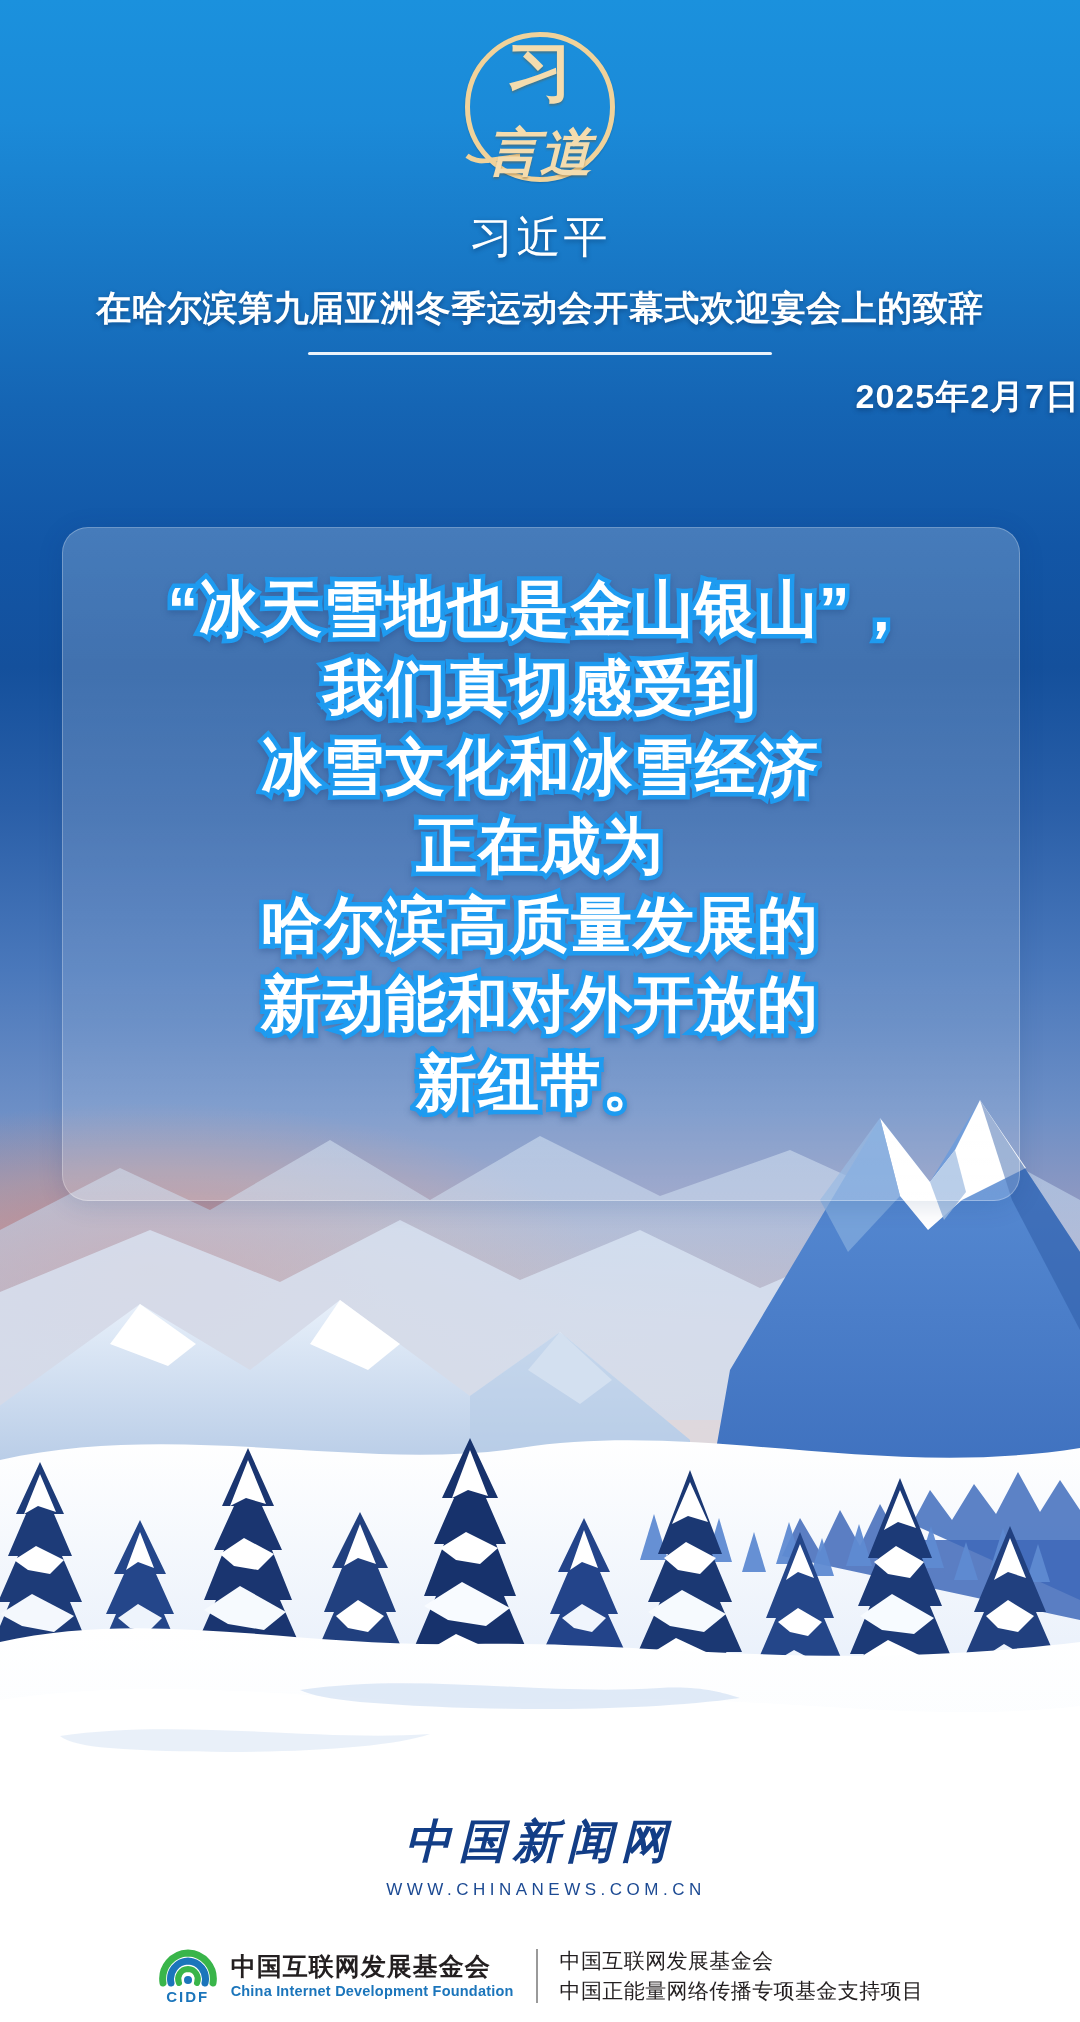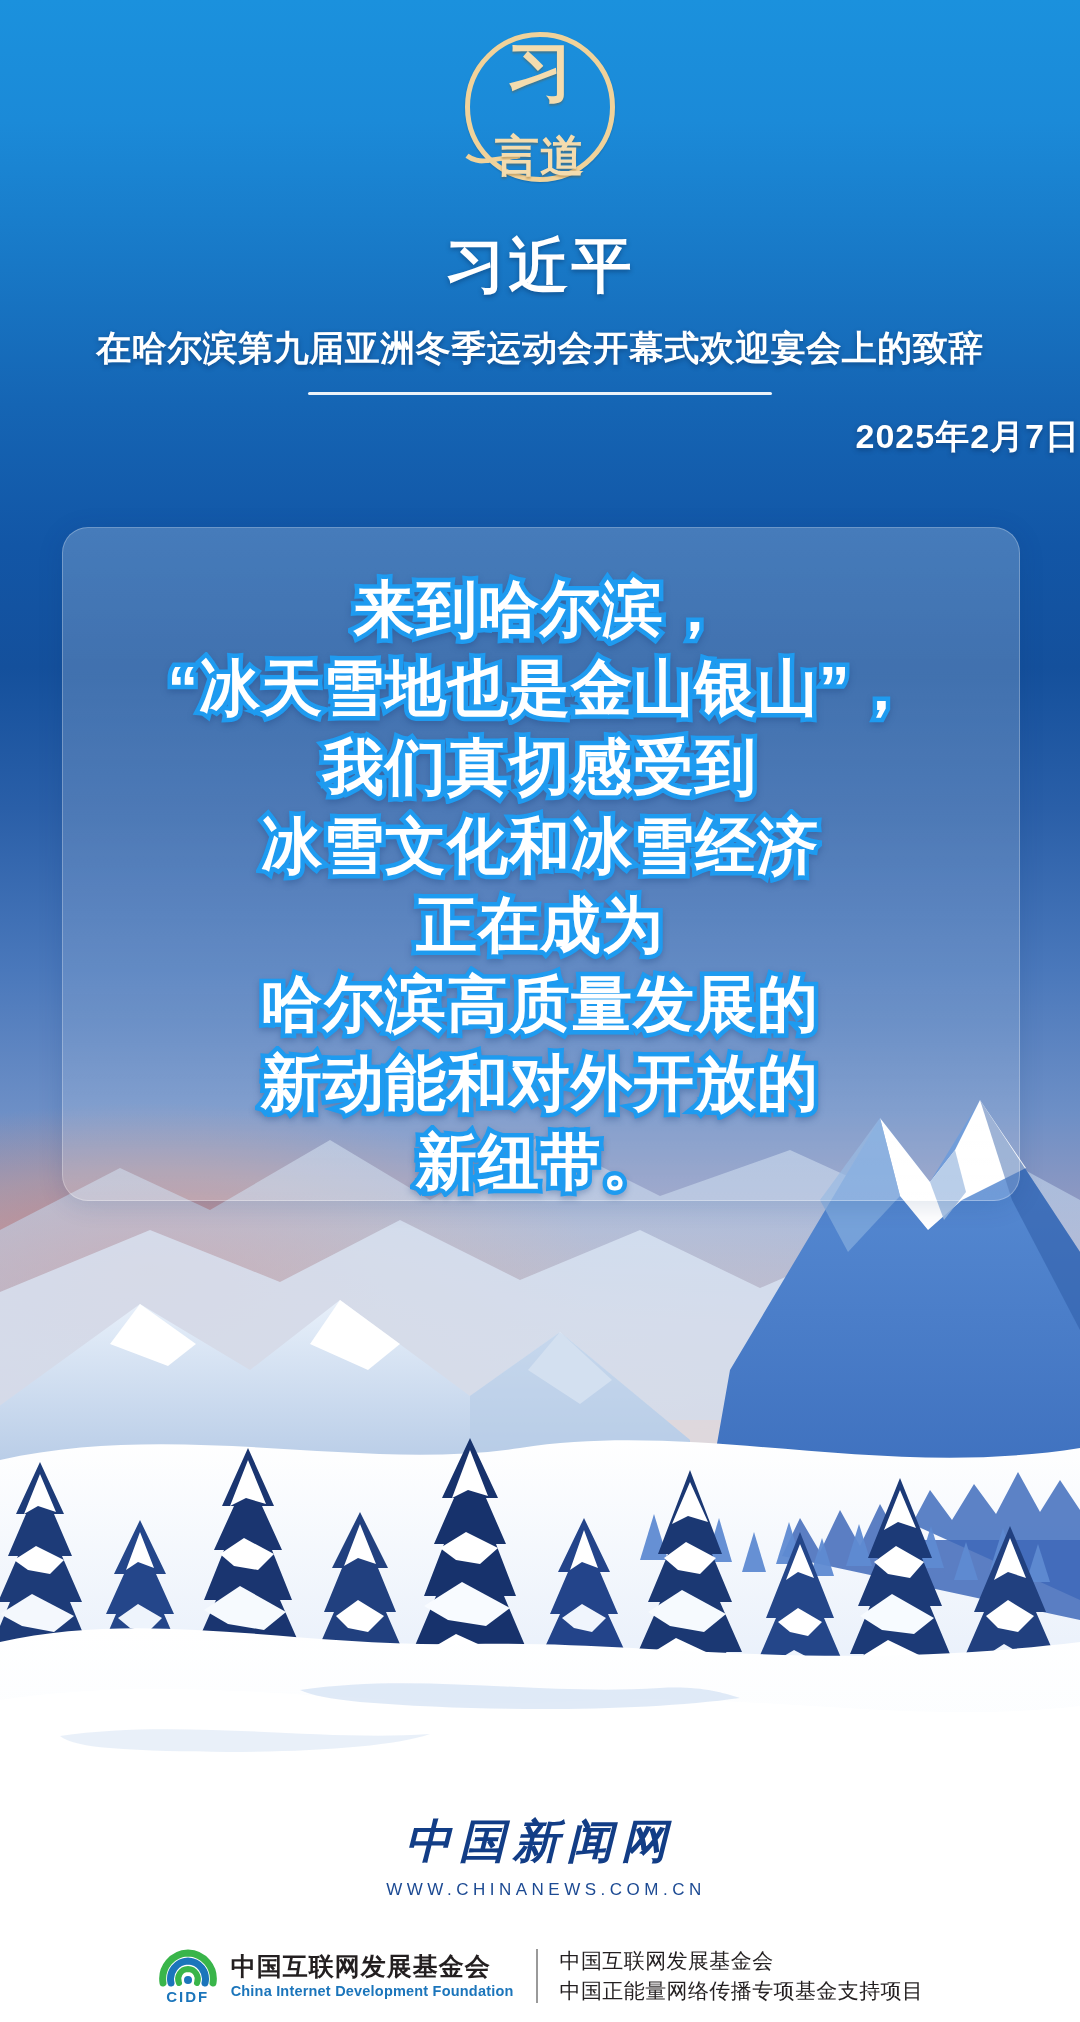--- a/index.html
+++ b/index.html
@@ -90,31 +90,32 @@
     font-size: 66px;
     line-height: 1;
     color: #f4dcae;
     font-weight: 700;
     text-shadow: 0 2px 2px rgba(120,80,20,0.35);
   }
   .seal .glyph-bottom {
     position: absolute;
     left: 0; right: 0;
     bottom: 4px;
-    font-size: 44px;
+    font-size: 52px;
     line-height: 1;
     color: #f4dcae;
     font-weight: 700;
     letter-spacing: 1px;
     text-shadow: 0 2px 2px rgba(120,80,20,0.35);
+    font-style: italic;
   }
   .speaker-name {
-    margin-top: 44px;
-    font-size: 60px;
-    font-weight: 700;
+    margin-top: 26px;
+    font-size: 44px;
+    font-weight: 400;
     color: #ffffff;
     letter-spacing: 3px;
     text-shadow: 0 2px 5px rgba(0,30,70,0.40);
   }
   .speech-title {
     margin-top: 18px;
     font-size: 35px;
     font-weight: 700;
     color: #ffffff;
     letter-spacing: 0.5px;
@@ -428,21 +429,20 @@
     </div>
     <div class="speaker-name">习近平</div>
     <div class="speech-title">在哈尔滨第九届亚洲冬季运动会开幕式欢迎宴会上的致辞</div>
     <div class="rule"></div>
     <div class="speech-date">2025年2月7日</div>
   </div>
 
   <div class="quote-card"></div>
 
   <div class="quote-body">
-    <div class="qline">来到哈尔滨，</div>
     <div class="qline">“冰天雪地也是金山银山”，</div>
     <div class="qline">我们真切感受到</div>
     <div class="qline">冰雪文化和冰雪经济</div>
     <div class="qline">正在成为</div>
     <div class="qline">哈尔滨高质量发展的</div>
     <div class="qline">新动能和对外开放的</div>
     <div class="qline">新纽带。</div>
   </div>
 
   <div class="brand">

